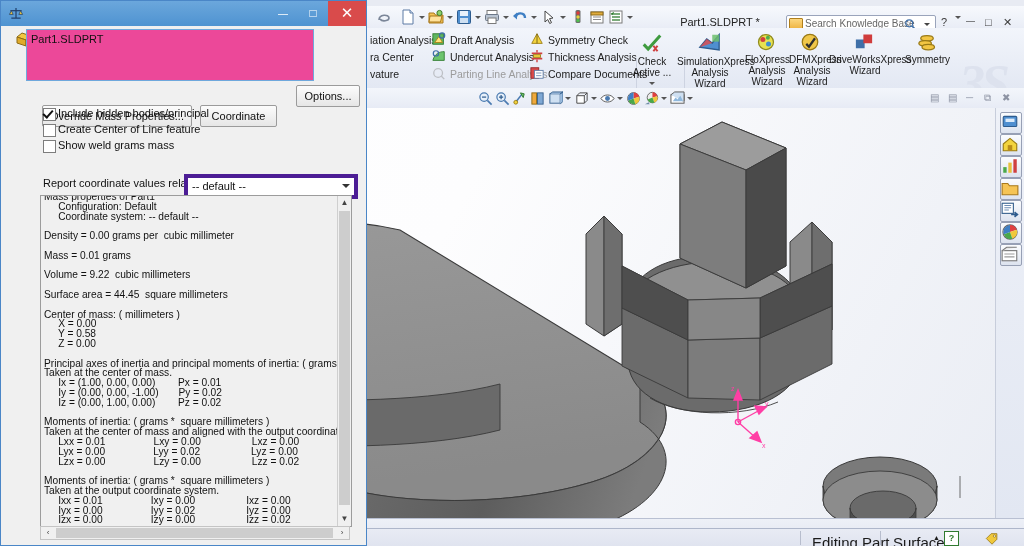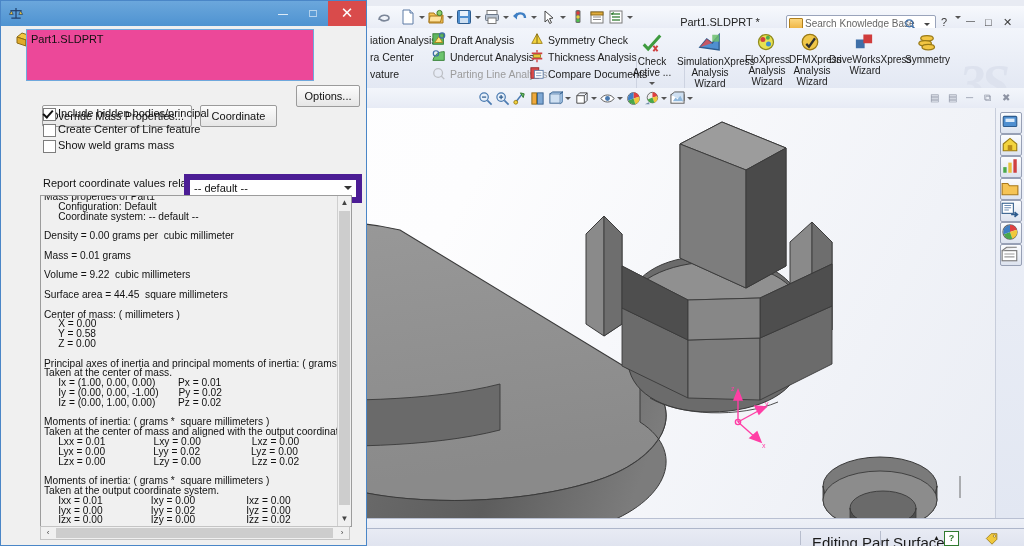--- a/index.html
+++ b/index.html
@@ -107,21 +107,21 @@
   .mp-override{position:absolute;left:40px;top:79px;width:148px;height:20px;}
   .mp-recalc{position:absolute;left:198px;top:79px;width:75px;height:20px;}
 
   .mp-chk{position:absolute;left:41px;width:11px;height:11px;border:1px solid #7d7d7d;background:#fff;}
   .mp-chk.on:after{content:"";position:absolute;left:1px;top:-1px;width:4px;height:8px;
     border:solid #111;border-width:0 2px 2px 0;transform:rotate(42deg);}
   .mp-chklbl{position:absolute;font-size:11px;color:#111;}
 
   .mp-reportlbl{position:absolute;left:41px;top:151px;font-size:11px;color:#111;}
   .mp-select{position:absolute;left:182px;top:148px;width:166px;height:17px;
-    background:#fff;border:6px solid #4c1d95;}
+    background:#fff;border:4px solid #4c1d95;}
   .mp-select .sv{position:absolute;left:4px;top:2px;font-size:11px;color:#111;}
   .mp-select .sarrow{position:absolute;right:4px;top:6px;width:0;height:0;
     border-left:4px solid transparent;border-right:4px solid transparent;border-top:4px solid #333;}
 
   .mp-results{position:absolute;left:38px;top:169px;width:310px;height:330px;
     background:#f0f0f0;border:1px solid #9c9c9c;overflow:hidden;}
   .mp-text{position:absolute;left:3px;top:-4px;width:292px;font-size:10.2px;
     color:#111;line-height:9.8px;white-space:pre;font-family:"Liberation Sans",sans-serif;}
 
   .mp-vscroll{position:absolute;right:0;top:0;width:13px;height:330px;background:#f0f0f0;border-left:1px solid #cfcfcf;}

